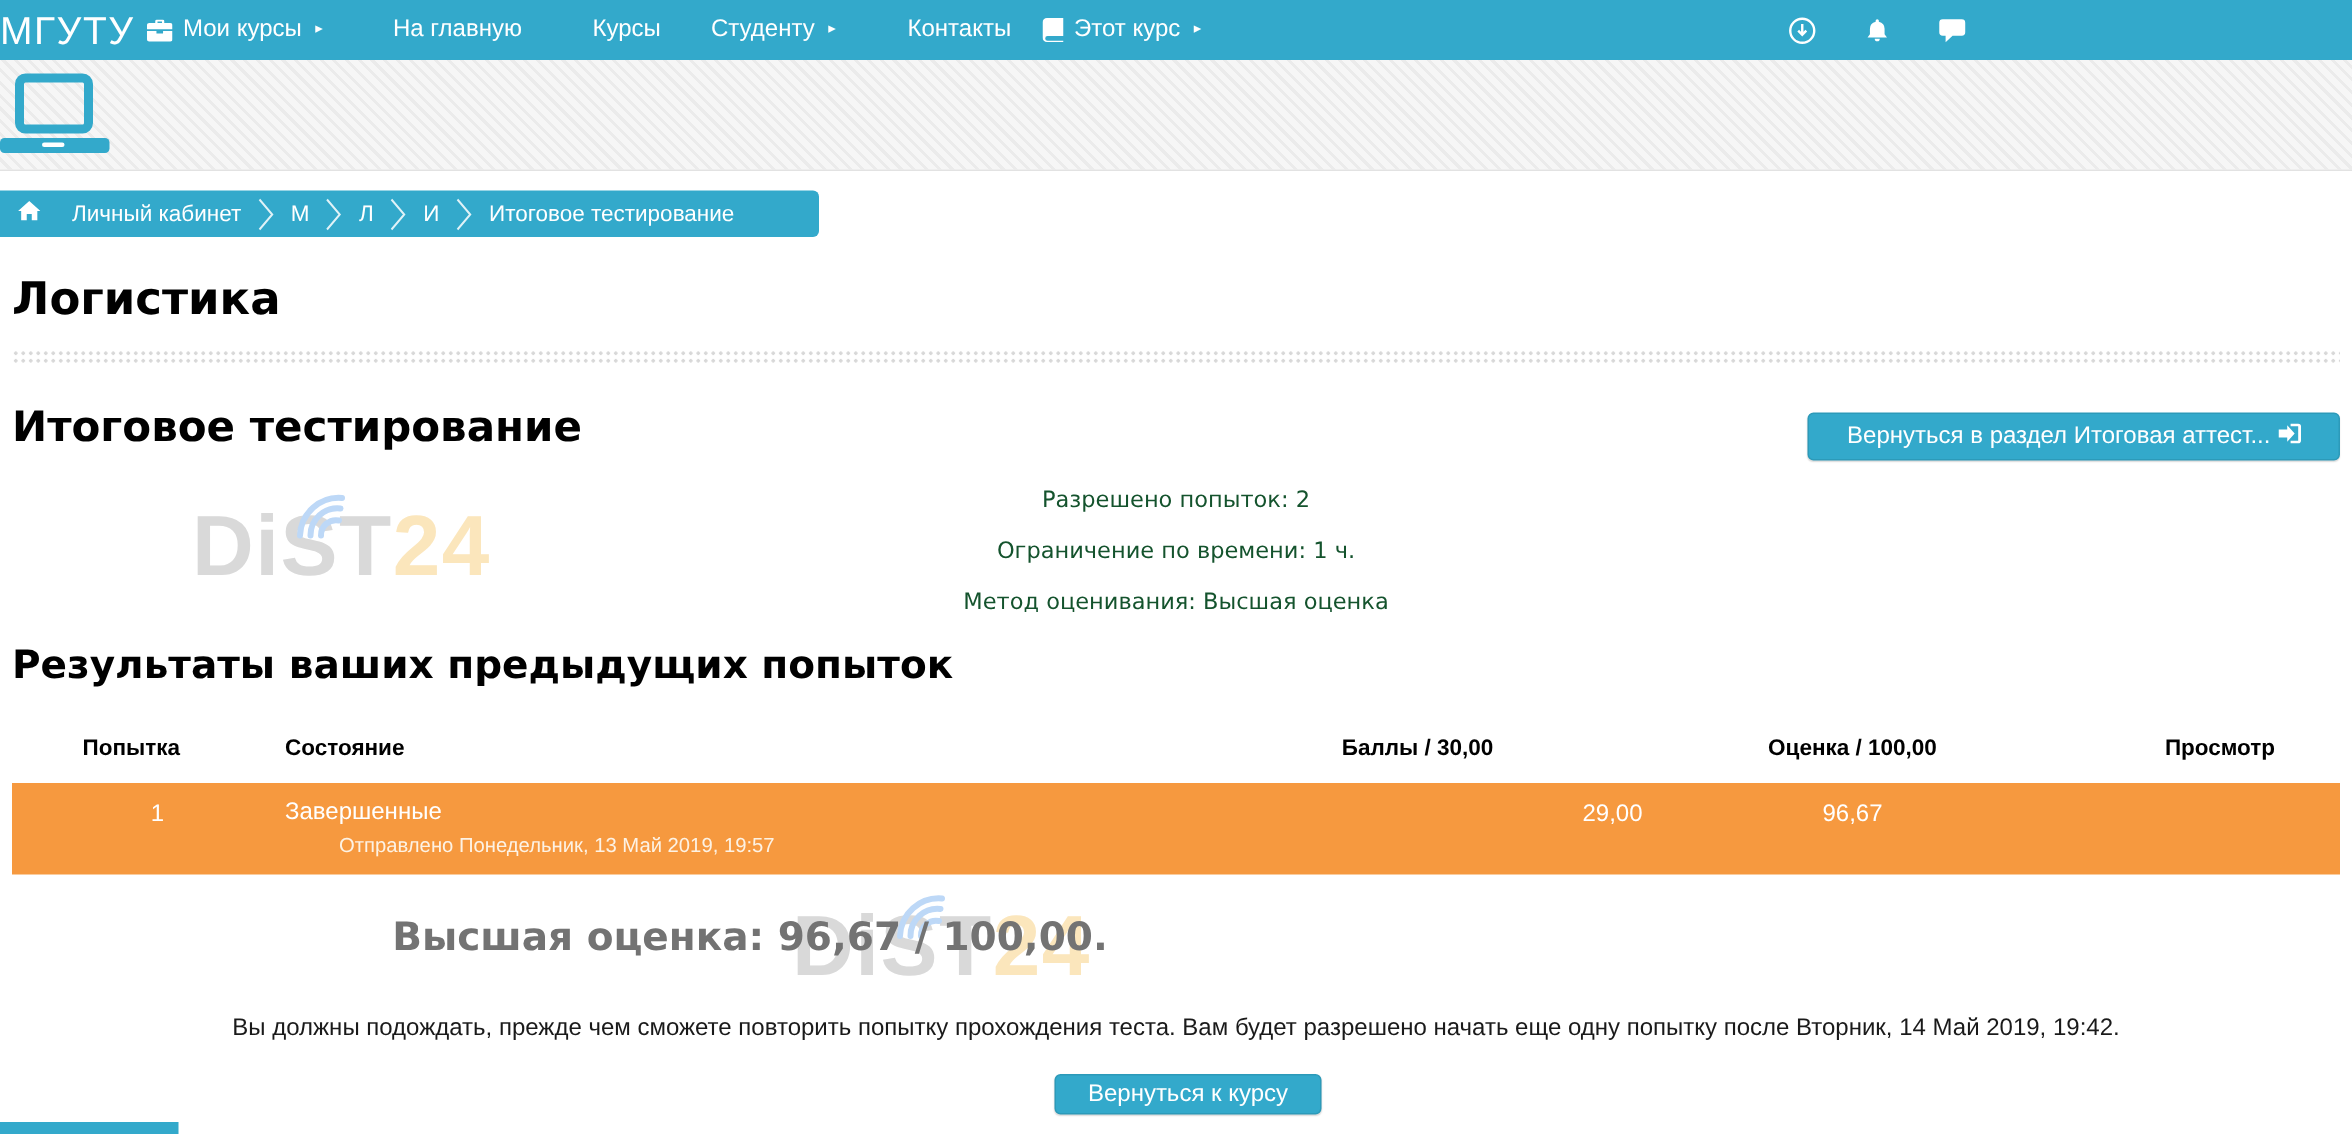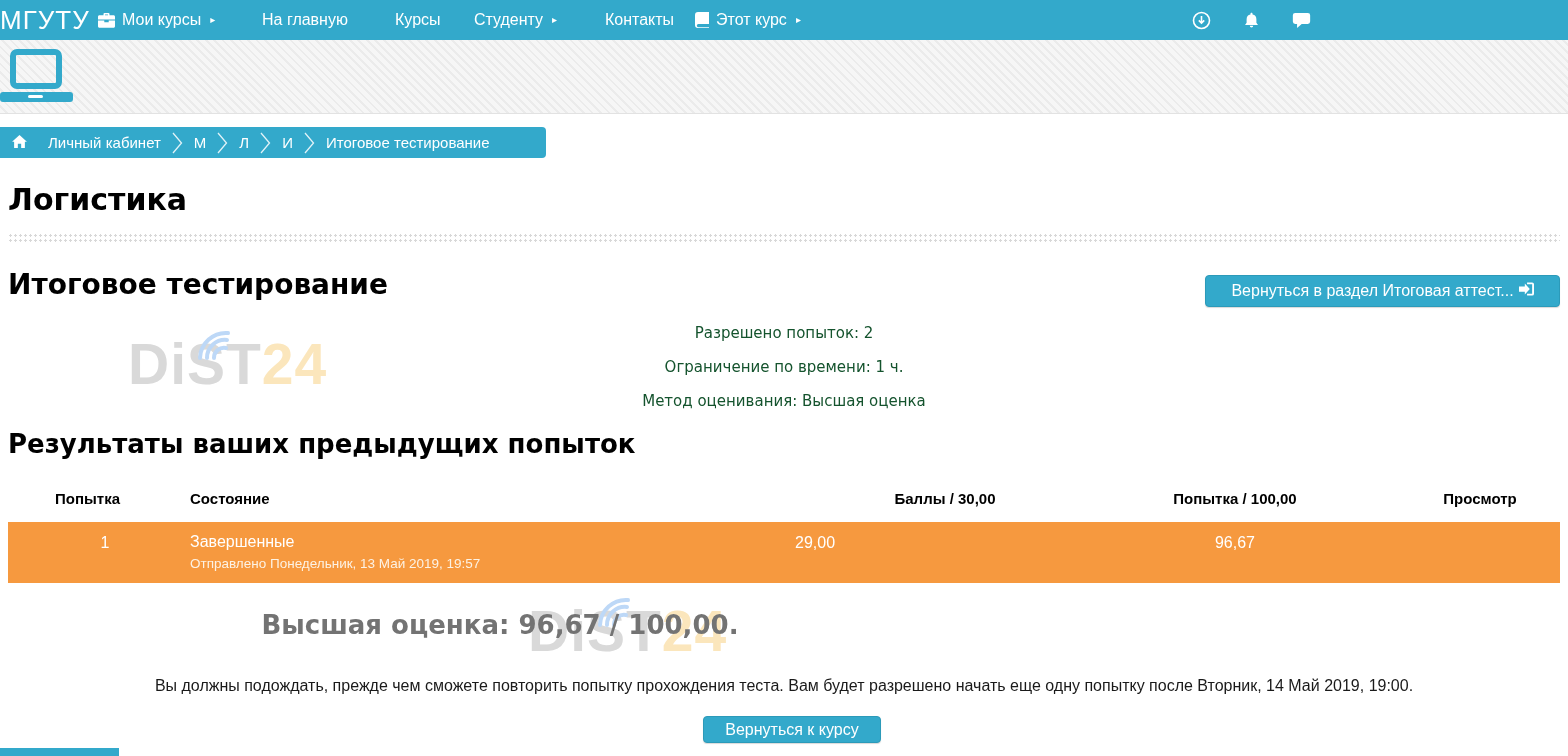--- a/index.html
+++ b/index.html
@@ -65,21 +65,21 @@
     white-space:nowrap; }
   .wm-gray { color:#d9d9d9; }
   .wm-yellow { color:#fbe6bc; }
   .wm-arcs { position:absolute; }
 
   
   .thead-cell { position:absolute; top:490px; font-weight:bold; font-size:15px; color:#000; }
   .attempt-row { position:absolute; left:8px; top:522px; width:1552px; height:61px;
     background:#f6993f; color:#fff; z-index:1; }
   .cell { position:absolute; font-size:16px; color:#fff; }
-  .cell-detail { position:absolute; font-size:13.5px; color:#fdf2e4; }
+  .cell-detail { position:absolute; font-size:13.5px; color:#fdf2e4;margin-left:36px; }
 
   .final-grade { position:absolute; left:0; top:610px; width:1000px; text-align:center;
     font-family:"DejaVu Sans",sans-serif; font-weight:bold; font-size:26px; color:#737373;
     z-index:1; }
   .wait-text { position:absolute; left:0; top:677px; width:1568px; text-align:center;
     font-size:16px; color:#1a1a1a; }
 
   .footer-strip { position:absolute; left:0; top:748px; width:119px; height:8px;
     background:#33a9cb; }
 </style>
@@ -206,44 +206,44 @@
 
 <div class="info-line" style="top:324px">Разрешено попыток: 2</div>
 <div class="info-line" style="top:358px">Ограничение по времени: 1 ч.</div>
 <div class="info-line" style="top:392px">Метод оценивания: Высшая оценка</div>
 
 <div class="results-title">Результаты ваших предыдущих попыток</div>
 
 <div class="thead-cell" style="left:55px">Попытка</div>
 <div class="thead-cell" style="left:190px">Состояние</div>
 <div class="thead-cell" style="left:795px; width:300px; text-align:center">Баллы / 30,00</div>
-<div class="thead-cell" style="left:1085px; width:300px; text-align:center">Попытка / 100,00</div>
+<div class="thead-cell" style="left:1085px; width:300px; text-align:center">Оценка / 100,00</div>
 <div class="thead-cell" style="left:1330px; width:300px; text-align:center">Просмотр</div>
 
 <div class="attempt-row">
   <div class="cell" style="left:47px; top:12px; width:100px; text-align:center">1</div>
   <div class="cell" style="left:182px; top:11px">Завершенные</div>
   <div class="cell-detail" style="left:182px; top:34px">Отправлено Понедельник, 13 Май 2019, 19:57</div>
-  <div class="cell" style="left:787px; top:12px; width:300px; text-align:left">29,00</div>
+  <div class="cell" style="left:787px; top:12px; width:300px; text-align:right">29,00</div>
   <div class="cell" style="left:1077px; top:12px; width:300px; text-align:center">96,67</div>
   <div class="cell" style="left:1322px; top:12px; width:300px; text-align:center"></div>
 </div>
 
 <div class="watermark" style="left:528px; top:598px;">
   <span class="wm-arcs" style="left:66px; top:-22px;"><svg width="46" height="34" viewBox="0 0 46 34">
         <g fill="none" stroke="#bdd8f7" stroke-width="4" stroke-linecap="round">
           <path d="M6 30 A26 26 0 0 1 34 5"></path>
           <path d="M13 30 A18 18 0 0 1 33 12"></path>
           <path d="M20 30 A10 10 0 0 1 32 20"></path>
         </g>
       </svg></span>
   <span class="wm-gray">DiST</span><span class="wm-yellow">24</span>
 </div>
 
 <div class="final-grade">Высшая оценка: 96,67 / 100,00.</div>
 
-<div class="wait-text">Вы должны подождать, прежде чем сможете повторить попытку прохождения теста. Вам будет разрешено начать еще одну попытку после Вторник, 14 Май 2019, 19:00.</div>
+<div class="wait-text">Вы должны подождать, прежде чем сможете повторить попытку прохождения теста. Вам будет разрешено начать еще одну попытку после Вторник, 14 Май 2019, 19:42.</div>
 
 <button class="btn btn-return">
   <span>Вернуться к курсу</span>
 </button>
 
 <div class="footer-strip"></div>
 
 </body></html>

